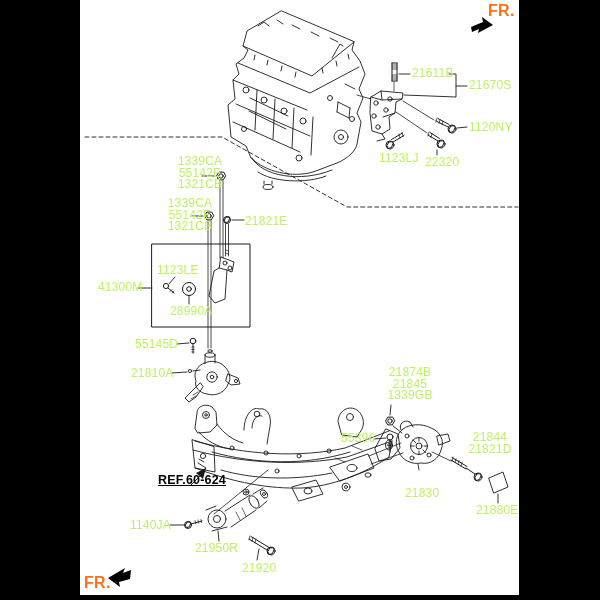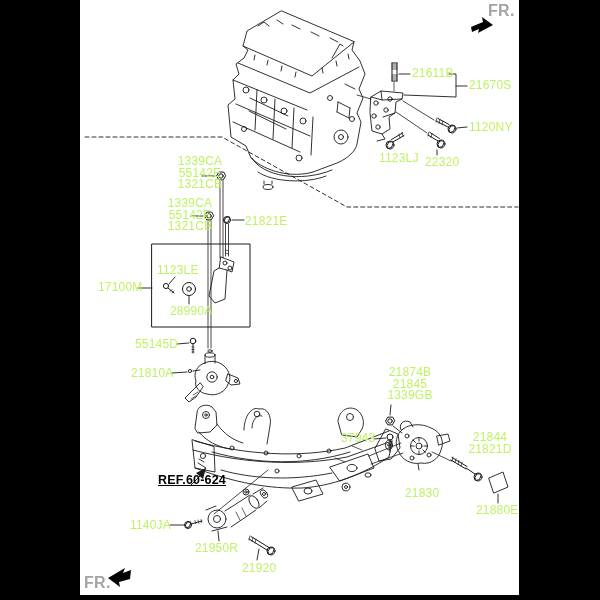--- a/index.html
+++ b/index.html
@@ -2,21 +2,21 @@
 <html><head>
 <meta charset="utf-8">
 <style>
   html,body{margin:0;padding:0;width:600px;height:600px;overflow:hidden;}
   body{position:relative;background:#000;font-family:"Liberation Sans",sans-serif;}
   .paper{position:absolute;left:80px;top:0;width:439px;height:595px;background:#ffffff;}
   svg.art{position:absolute;left:0;top:0;}
   .lbl{position:absolute;font-size:12px;line-height:12px;color:#bef264;white-space:nowrap;letter-spacing:.2px;}
   .stack{text-align:center;margin-left:19px;}
   .stack div{line-height:11.5px;}
-  .fr{font-size:16px;font-weight:bold;color:#a3a3a3;letter-spacing:.3px;}
+  .fr{font-size:16px;font-weight:bold;color:#f97316;letter-spacing:.3px;}
   .ref{font-weight:bold;font-size:12.5px;text-decoration:underline;color:#000;cursor:pointer;margin-left:32px;}
 </style>
 </head>
 <body>
 
 <div class="paper"></div>
 
 <svg class="art" width="600" height="600" viewBox="0 0 600 600" fill="none" stroke="#1a1a1a" stroke-width="1" stroke-linecap="round" stroke-linejoin="round">
 
   <g stroke-width="0.9" stroke-dasharray="4 3">
@@ -308,35 +308,35 @@
   <div>1321CB</div>
 </div>
 
 <div class="lbl stack" style="left:144px;top:198px;width:54px">
   <div>1339CA</div>
   <div>55142E</div>
   <div>1321CB</div>
 </div>
 
 <div class="lbl" style="left:245px;top:215px">21821E</div>
-<div class="lbl" style="left:98px;top:281px">17100M</div>
+<div class="lbl" style="left:98px;top:281px">41300M</div>
 <div class="lbl" style="left:157px;top:264px">1123LE</div>
 <div class="lbl" style="left:170px;top:305px">28990A</div>
 <div class="lbl" style="left:135px;top:338px">55145D</div>
 <div class="lbl" style="left:131px;top:367px">21810A</div>
 
 <div class="lbl ref" style="left:126px;top:474px">REF.60-624</div>
 
 <div class="lbl stack" style="left:364px;top:367px;width:54px">
   <div>21874B</div>
   <div>21845</div>
   <div>1339GB</div>
 </div>
 
-<div class="lbl" style="left:341px;top:432px">37943</div>
+<div class="lbl" style="left:341px;top:432px">55396</div>
 <div class="lbl" style="left:405px;top:487px">21830</div>
 
 <div class="lbl stack" style="left:449px;top:432px;width:44px">
   <div>21844</div>
   <div>21821D</div>
 </div>
 
 <div class="lbl" style="left:476px;top:504px">21880E</div>
 <div class="lbl" style="left:130px;top:519px">1140JA</div>
 <div class="lbl" style="left:195px;top:542px">21950R</div>

